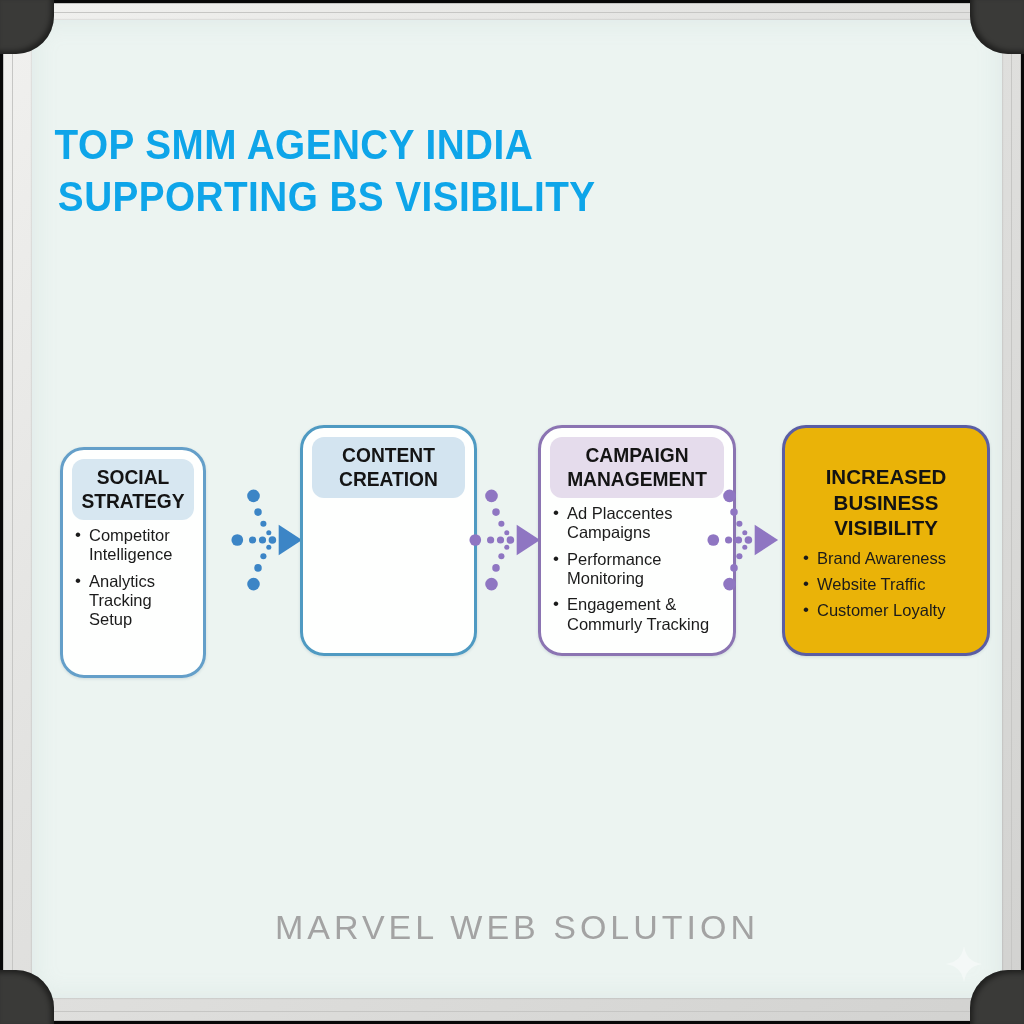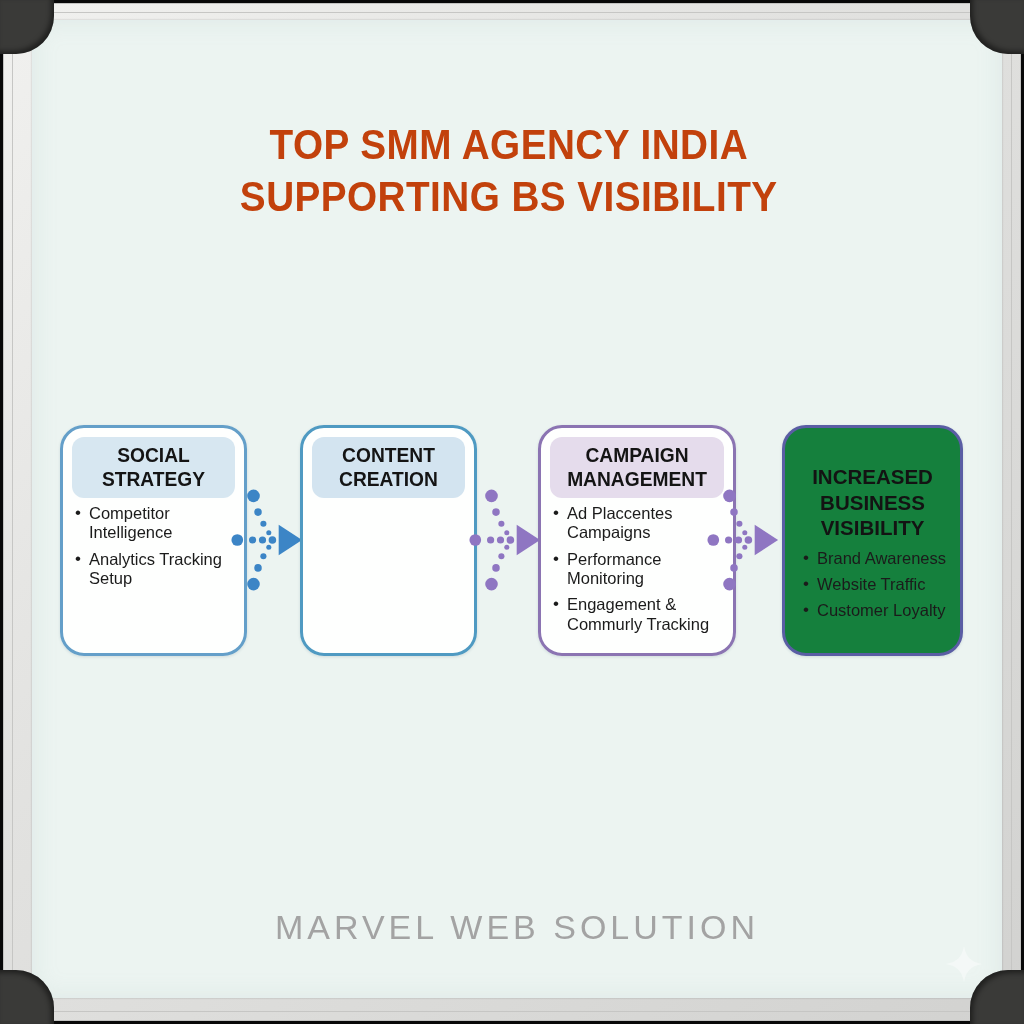--- a/index.html
+++ b/index.html
@@ -24,22 +24,22 @@
     box-shadow:inset 0 0 26px rgba(150,185,175,.18), 0 0 2px rgba(0,0,0,.25);
   }
   .corner-cap{position:absolute;width:54px;height:54px;background:#3a3a38;z-index:6;}
   .cap-tl{left:0;top:0;border-bottom-right-radius:38px;box-shadow:inset -3px -3px 5px rgba(0,0,0,.45);}
   .cap-tr{right:0;top:0;border-bottom-left-radius:38px;box-shadow:inset 3px -3px 5px rgba(0,0,0,.45);}
   .cap-bl{left:0;bottom:0;border-top-right-radius:38px;box-shadow:inset -3px 3px 5px rgba(0,0,0,.45);}
   .cap-br{right:0;bottom:0;border-top-left-radius:38px;box-shadow:inset 3px 3px 5px rgba(0,0,0,.45);}
 
   
   .title{
-    position:absolute;left:16px;right:22px;top:118px;text-align:center;
-    color:#c2410c;font-weight:bold;line-height:1.22;z-index:3;
+    position:absolute;left:28px;right:22px;top:118px;text-align:left;
+    color:#0ea5e9;font-weight:bold;line-height:1.22;z-index:3;
   }
   .title .tline{
     display:inline-block;transform:scaleX(.9);transform-origin:center;
     font-size:43px;letter-spacing:.5px;white-space:nowrap;
   }
 
   
   .step{
     position:absolute;top:425px;height:231px;box-sizing:border-box;
     background:rgba(255,255,255,.92);
@@ -90,21 +90,21 @@
 <div class="corner-cap cap-tl"></div>
 <div class="corner-cap cap-tr"></div>
 <div class="corner-cap cap-bl"></div>
 <div class="corner-cap cap-br"></div>
 
 <div class="title">
   <span class="tline">TOP SMM AGENCY INDIA</span><br>
   <span class="tline">SUPPORTING BS VISIBILITY</span>
 </div>
 
-<div class="step" style="left: 60px; width: 187px; border-color: rgb(100, 159, 201); background: rgba(255, 255, 255, 0.93);">
+<div class="step" style="left: 60px; width: 146px; border-color: rgb(100, 159, 201); background: rgba(255, 255, 255, 0.93); margin-top: 22px;">
   <div class="step-header" style="background: rgb(215, 231, 241);">
     <span class="hline">SOCIAL STRATEGY</span>
   </div>
   <ul class="bullets">
       <li>Competitor Intelligence</li>
       <li>Analytics Tracking Setup</li>
     </ul>
 </div>
 
 <div class="arrow" style="left: 231px; color: rgb(60, 133, 198);">
@@ -171,21 +171,21 @@
       <circle cx="30" cy="29" r="4.2"></circle>
       <circle cx="36" cy="42" r="3.4"></circle>
       <circle cx="42" cy="52" r="2.8"></circle>
     <circle cx="25" cy="109" r="7"></circle>
       <circle cx="30" cy="91" r="4.2"></circle>
       <circle cx="36" cy="78" r="3.4"></circle>
       <circle cx="42" cy="68" r="2.8"></circle>
   </svg>
 </div>
 
-<div class="step step-final" style="left: 782px; width: 181px; border-color: rgb(90, 93, 164); background: #15803d;">
+<div class="step step-final" style="left: 782px; width: 208px; border-color: rgb(90, 93, 164); background: #eab308;">
   <div class="final-title">INCREASED BUSINESS VISIBILITY</div>
   <ul class="bullets">
       <li>Brand Awareness</li>
       <li>Website Traffic</li>
       <li>Customer Loyalty</li>
     </ul>
 </div>
 
 <div class="footer-brand">MARVEL WEB SOLUTION</div>
 

